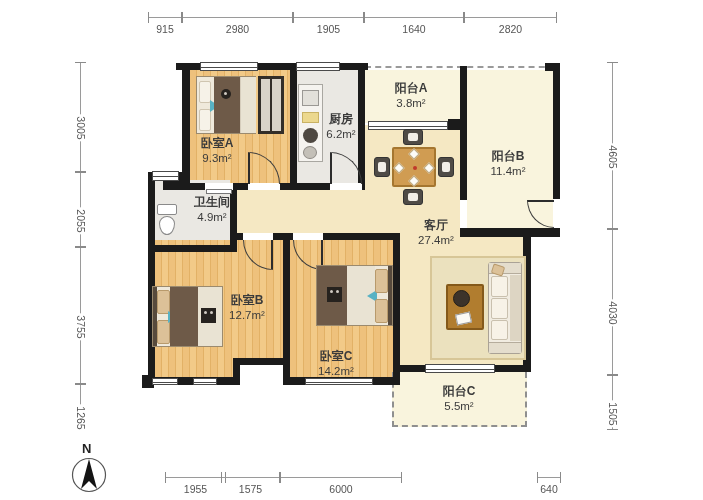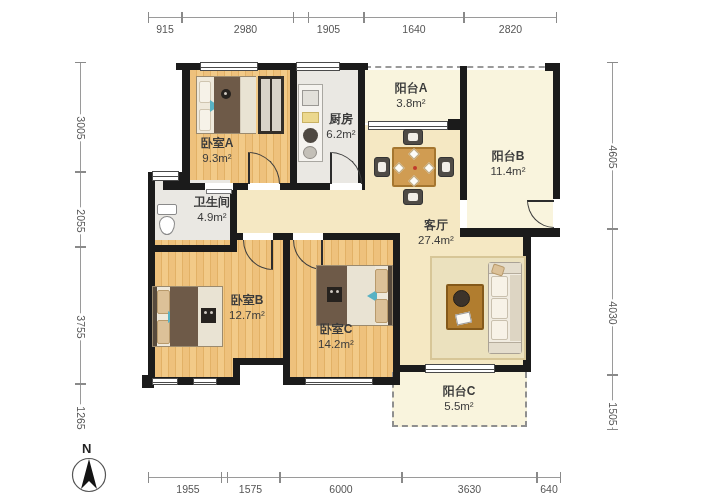--- a/index.html
+++ b/index.html
@@ -236,33 +236,33 @@
       <span class="rarea">4.9m²</span>
   </div>
   <div class="rlabel" style="left:436px;top:233px">
     <span class="rname">客厅</span>
       <span class="rarea">27.4m²</span>
   </div>
   <div class="rlabel" style="left:247px;top:308px">
     <span class="rname">卧室B</span>
       <span class="rarea">12.7m²</span>
   </div>
-  <div class="rlabel" style="left:336px;top:337px">
+  <div class="rlabel" style="left:336px;top:364px">
     <span class="rname">卧室C</span>
       <span class="rarea">14.2m²</span>
   </div>
   <div class="rlabel" style="left:459px;top:399px">
     <span class="rname">阳台C</span>
       <span class="rarea">5.5m²</span>
   </div>
 
   <div class="dim dim-h" style="left:148px;top:12px;width:34px">
       <span class="dlab">915</span>
     </div>
-  <div class="dim dim-h" style="left:182px;top:12px;width:127px">
+  <div class="dim dim-h" style="left:182px;top:12px;width:111px">
       <span class="dlab">2980</span>
     </div>
   <div class="dim dim-h" style="left:293px;top:12px;width:71px">
       <span class="dlab">1905</span>
     </div>
   <div class="dim dim-h" style="left:364px;top:12px;width:100px">
       <span class="dlab">1640</span>
     </div>
   <div class="dim dim-h" style="left:464px;top:12px;width:93px">
       <span class="dlab">2820</span>
@@ -284,31 +284,28 @@
   <div class="dim dim-v" style="left:607px;top:62px;height:167px">
       <span class="dlab">4605</span>
     </div>
   <div class="dim dim-v" style="left:607px;top:229px;height:146px">
       <span class="dlab">4030</span>
     </div>
   <div class="dim dim-v" style="left:607px;top:375px;height:55px">
       <span class="dlab">1505</span>
     </div>
 
-  <div class="dim dim-h" style="left:148px;top:472px;width:80px">
+  <div class="dim dim-h" style="left:165px;top:472px;width:61px">
       <span class="dlab">1955</span>
     </div>
   <div class="dim dim-h" style="left:221px;top:472px;width:59px">
       <span class="dlab">1575</span>
     </div>
   <div class="dim dim-h" style="left:280px;top:472px;width:122px">
       <span class="dlab">6000</span>
-    </div>
-  <div class="dim dim-h" style="left:402px;top:472px;width:135px">
-      <span class="dlab">3630</span>
     </div>
   <div class="dim dim-h" style="left:537px;top:472px;width:24px">
       <span class="dlab">640</span>
     </div>
 
   <span class="compass-n" style="left:82px;top:441px">N</span>
   <svg class="abs" style="left:70px;top:456px" width="38" height="38" viewBox="0 0 38 38">
     <circle cx="19" cy="19" r="16.5" fill="none" stroke="#555" stroke-width="1.2"></circle>
     <polygon points="19,3 11,33 19,25 27,33" fill="#141414"></polygon>
   </svg>

